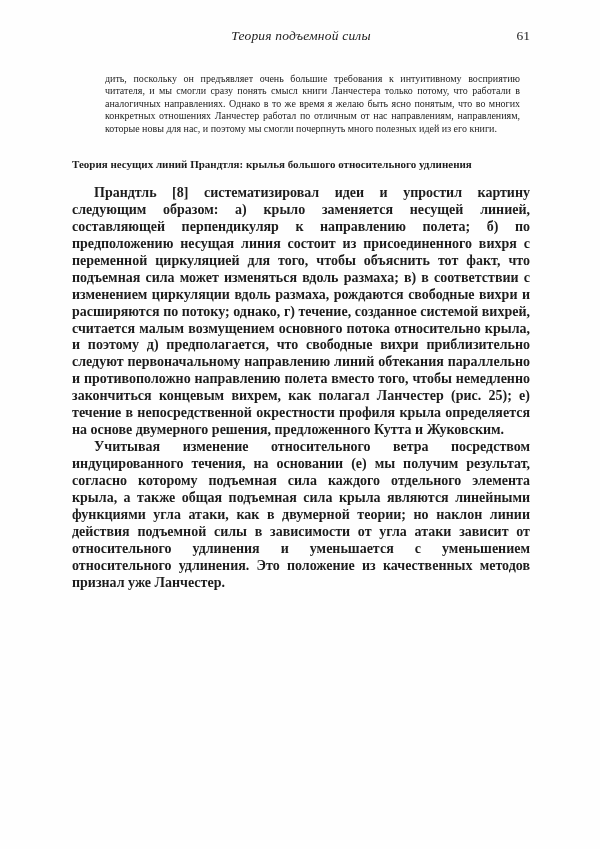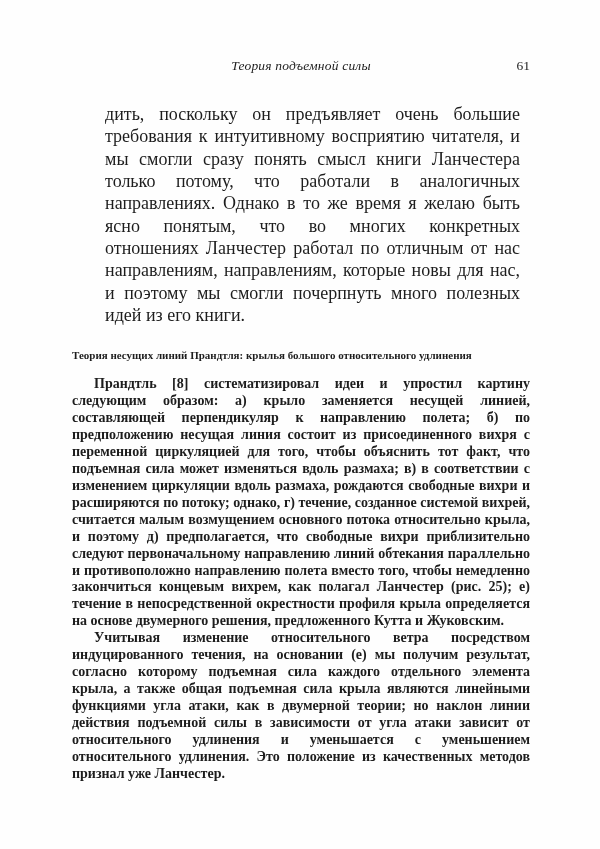--- a/index.html
+++ b/index.html
@@ -6,21 +6,21 @@
   html, body {
     width: 600px;
     height: 849px;
     background: #ffffff;
   }
   .page {
     position: relative;
     width: 600px;
     height: 849px;
     background: #fefefe;
-    padding: 58px 70px 0 72px;
+    padding: 28px 70px 0 72px;
     font-family: "Liberation Serif", "DejaVu Serif", serif;
     color: #1d1d1d;
     overflow: hidden;
   }
   .header {
     position: relative;
     text-align: center;
     font-size: 13.5px;
     margin-bottom: 28px;
     height: 17px;
@@ -29,21 +29,21 @@
     font-style: italic;
     letter-spacing: 0.2px;
   }
   .page-number {
     position: absolute;
     right: 0;
     top: 0;
     font-style: normal;
   }
   .quote {
-    font-size: 18px;
+    font-size: 10px;
     line-height: 1.24;
     text-align: justify;
     margin: 0 10px 16px 33px;
     hyphens: auto;
     -webkit-hyphens: auto;
   }
   .section-heading {
     font-size: 11px;
     line-height: 1.28;
     font-weight: bold;

